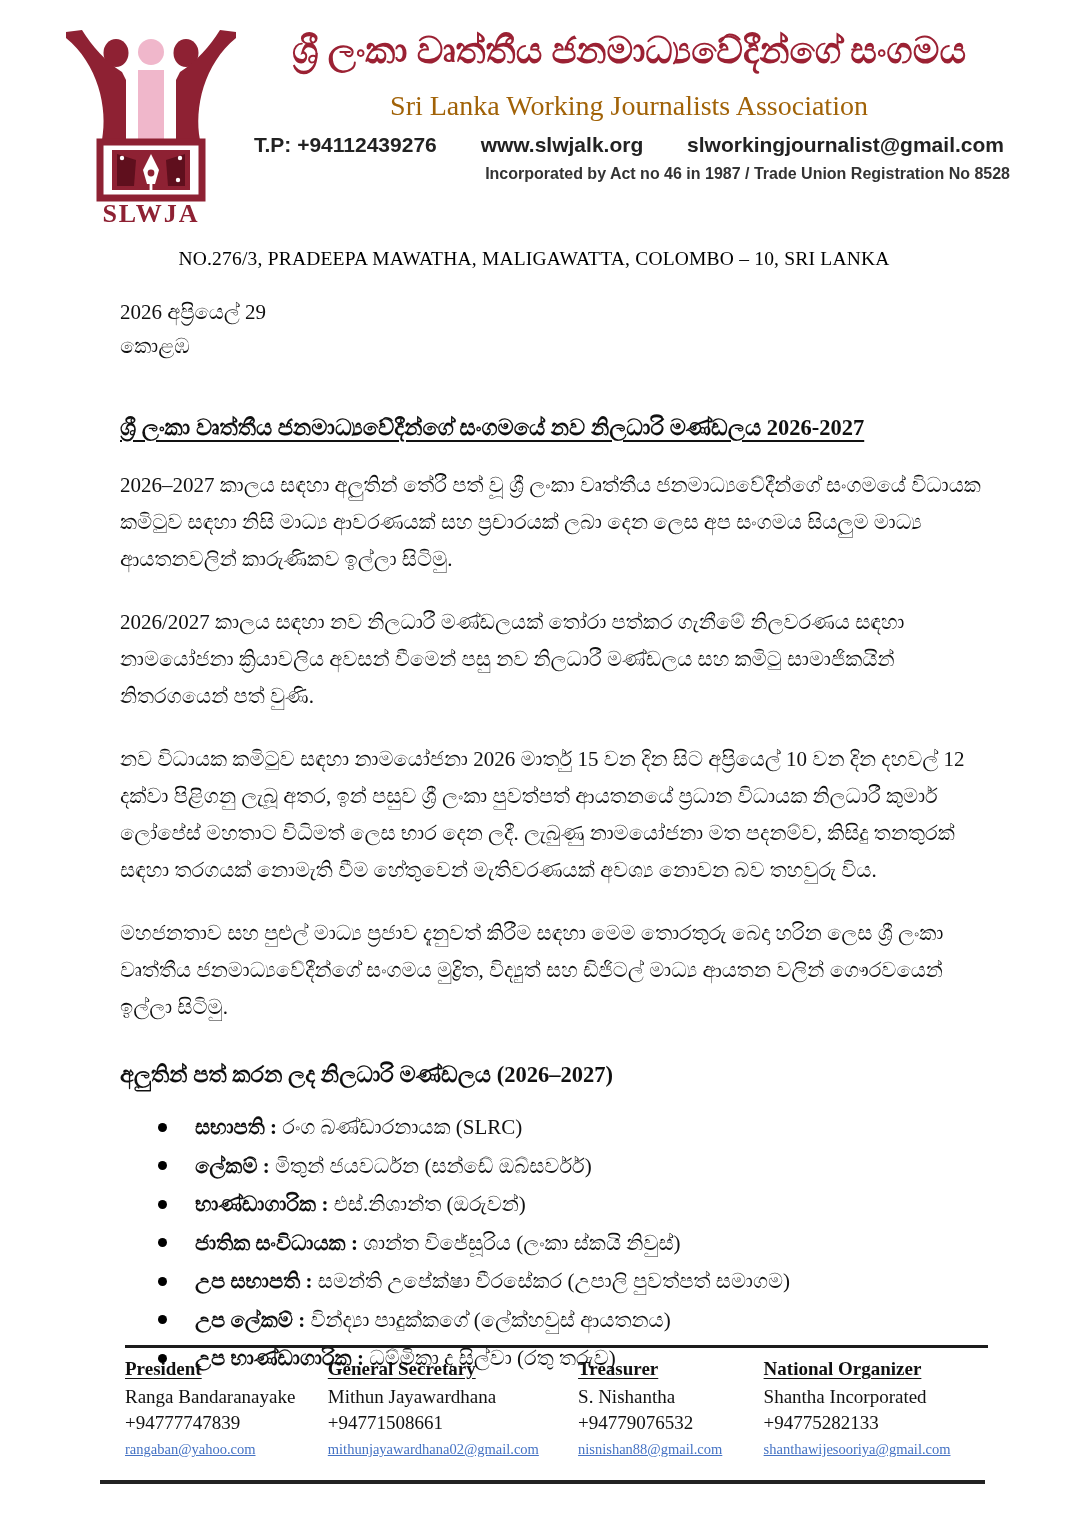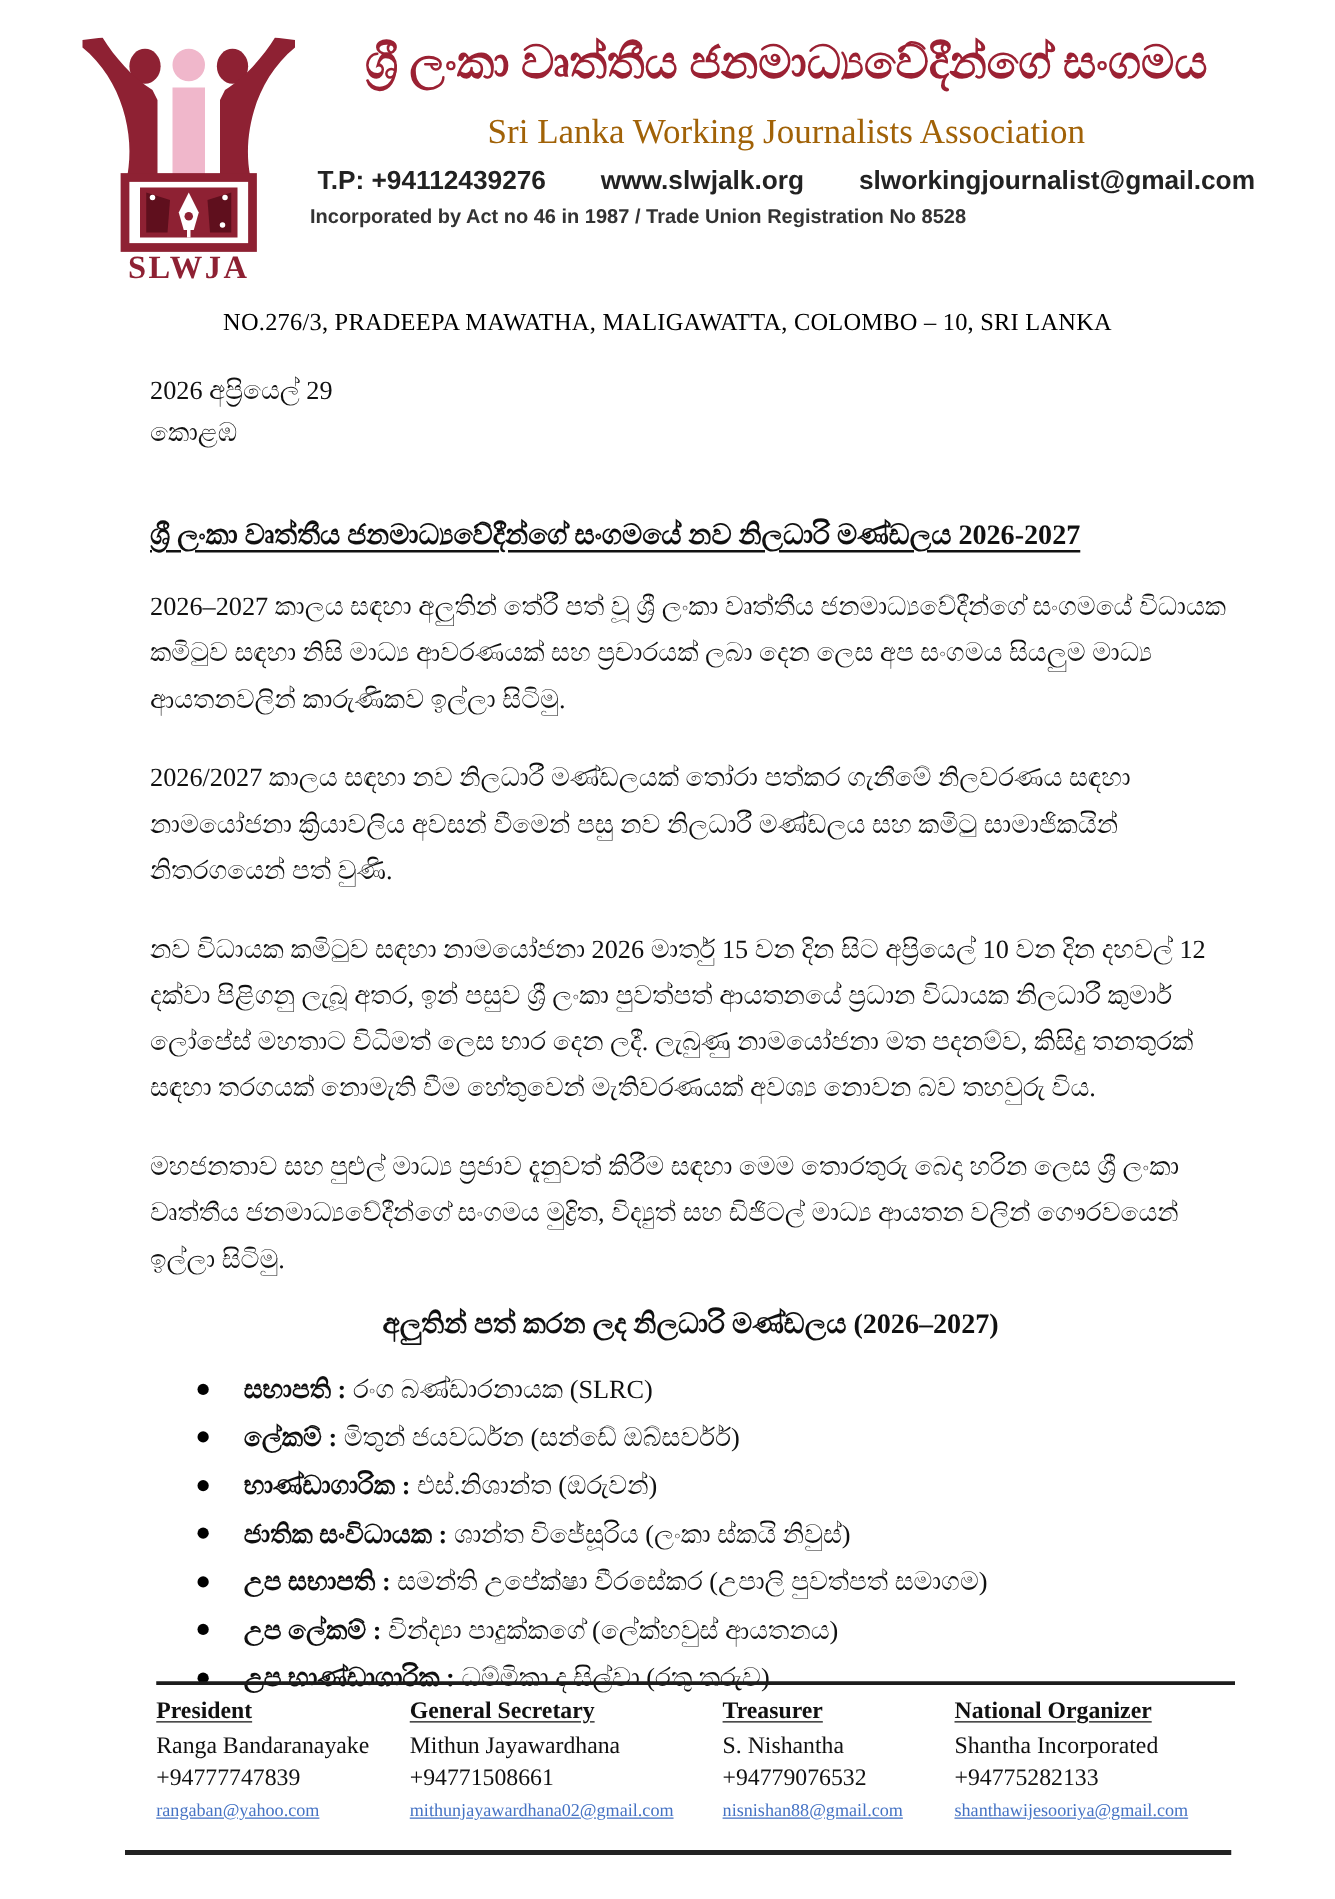--- a/index.html
+++ b/index.html
@@ -24,38 +24,38 @@
     color: #a16207; font-size: 28px; line-height: 1.1; margin-top: 18px;
     font-family: "Liberation Serif", "DejaVu Serif", serif;
   }
   .contact-row {
     display: flex; justify-content: space-between; align-items: baseline;
     margin-top: 12px; padding: 0 6px;
     font-family: "Liberation Sans", "DejaVu Sans", sans-serif;
     font-weight: bold; font-size: 21px; color: #222;
   }
   .incorporated {
-    margin-top: 8px; text-align: left;
+    margin-top: 8px; text-align: right;
     font-family: "Liberation Sans", "DejaVu Sans", sans-serif;
     font-weight: bold; font-size: 16px; color: #333;
   }
   .address-line {
     margin-top: 22px; text-align: center; font-weight: normal; font-size: 19.5px;
     letter-spacing: 0.2px; color: #000;
   }
 
   
   .content { padding: 0 83px 0 120px; }
   .date-block { margin-top: 26px; font-size: 21px; line-height: 1.6; }
   .letter-title {
     margin-top: 52px; font-size: 22.5px; font-weight: bold;
     text-decoration: underline; text-underline-offset: 5px; text-decoration-thickness: 2px;
   }
   .para { margin-top: 26px; font-size: 21px; line-height: 37px; text-align: left; }
-  .officials-heading { margin-top: 20px; font-size: 22.5px; font-weight: bold; text-align: center; }
+  .officials-heading { margin-top: 36px; font-size: 22.5px; font-weight: bold; }
   .officials-list { margin-top: 20px; list-style: none; }
   .officials-list li { display: flex; align-items: center; line-height: 38.5px; font-size: 21px; }
   .bullet-dot {
     flex: 0 0 9px; width: 9px; height: 9px; border-radius: 50%;
     background: #000; margin: 0 28px 0 38px; align-self: center;
   }
   .role { font-weight: bold; }
   .sep { white-space: pre; font-weight: bold; }
 
   

